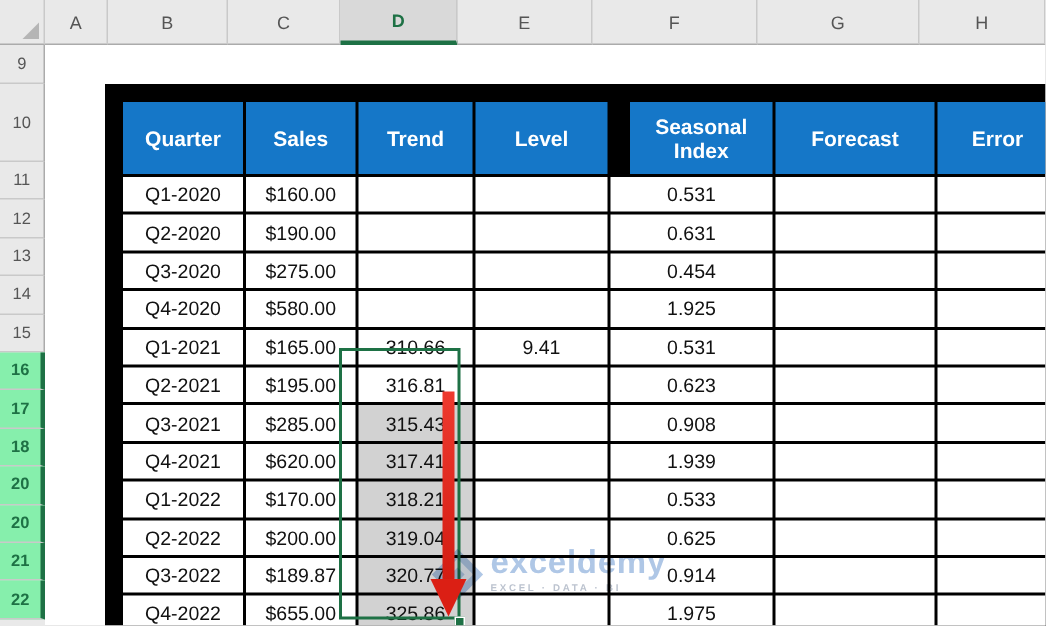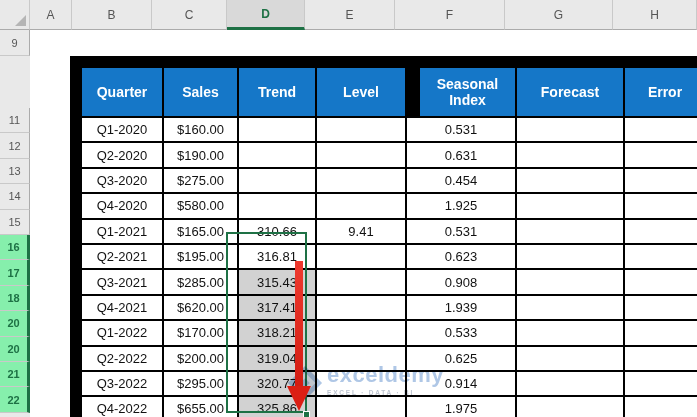--- a/index.html
+++ b/index.html
@@ -74,20 +74,21 @@
     <div class="colhead" style="left:152px;width:75px">C</div>
     <div class="colhead colsel" style="left:227px;width:78px">D</div>
     <div class="colhead" style="left:305px;width:90px">E</div>
     <div class="colhead" style="left:395px;width:110px">F</div>
     <div class="colhead" style="left:505px;width:108px">G</div>
     <div class="colhead" style="left:613px;width:84px">H</div>
   </div>
 
   <div class="rowstrip">
     <div class="rowhead" style="top:0;height:26px">9</div>
+    <div class="rowhead" style="top:26px;height:52px">10</div>
     <div class="rowhead" style="top:78px;height:25.4px">11</div>
     <div class="rowhead" style="top:103.4px;height:25.4px">12</div>
     <div class="rowhead" style="top:128.8px;height:25.4px">13</div>
     <div class="rowhead" style="top:154.2px;height:25.4px">14</div>
     <div class="rowhead" style="top:179.6px;height:25.4px">15</div>
     <div class="rowhead rowsel" style="top:205px;height:25.4px">16</div>
     <div class="rowhead rowsel" style="top:230.4px;height:25.4px">17</div>
     <div class="rowhead rowsel" style="top:255.8px;height:25.4px">18</div>
     <div class="rowhead rowsel" style="top:281.2px;height:25.4px">20</div>
     <div class="rowhead rowsel" style="top:306.6px;height:25.4px">20</div>
@@ -179,21 +180,21 @@
 
     <div class="cell">Q2-2022</div>
     <div class="cell">$200.00</div>
     <div class="cell sel">319.04</div>
     <div class="cell"></div>
     <div class="cell">0.625</div>
     <div class="cell"></div>
     <div class="cell"></div>
 
     <div class="cell">Q3-2022</div>
-    <div class="cell">$295.00</div>
+    <div class="cell">$189.87</div>
     <div class="cell sel">320.77</div>
     <div class="cell"></div>
     <div class="cell">0.914</div>
     <div class="cell"></div>
     <div class="cell"></div>
 
     <div class="cell">Q4-2022</div>
     <div class="cell">$655.00</div>
     <div class="cell sel">325.86</div>
     <div class="cell"></div>

